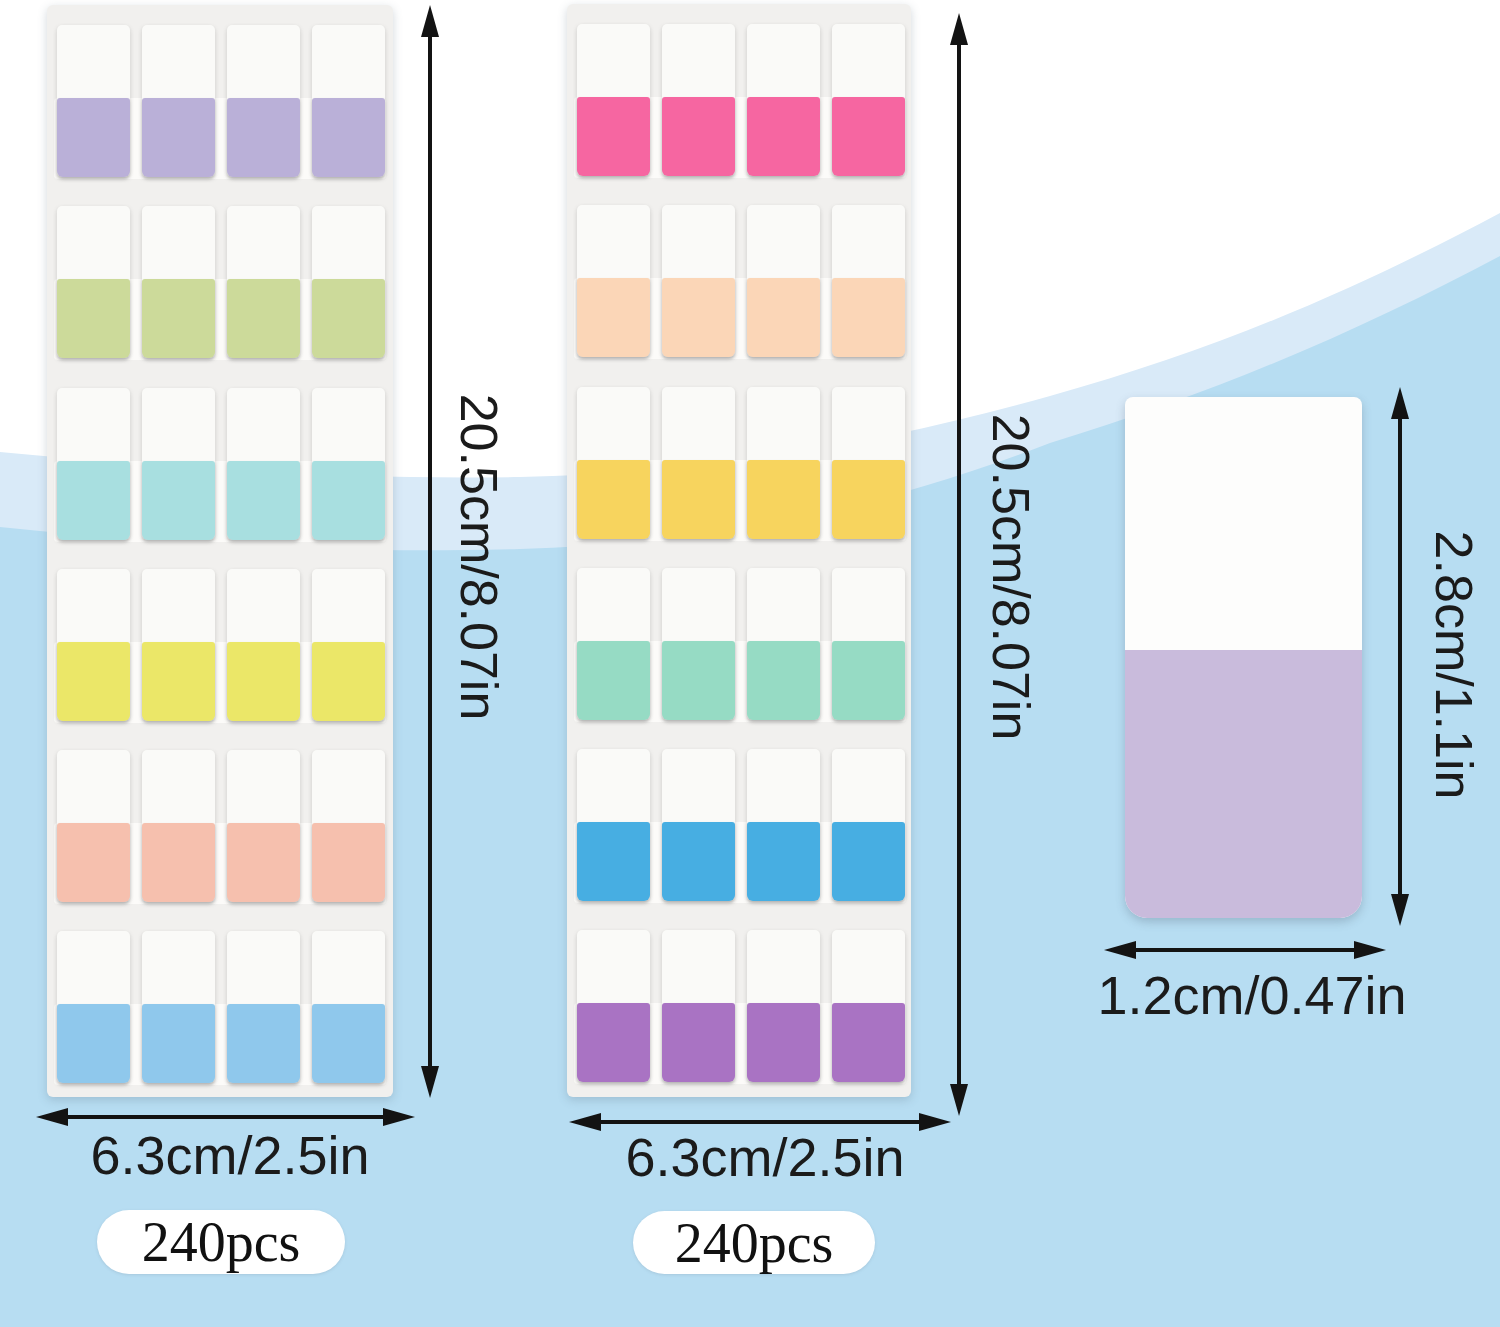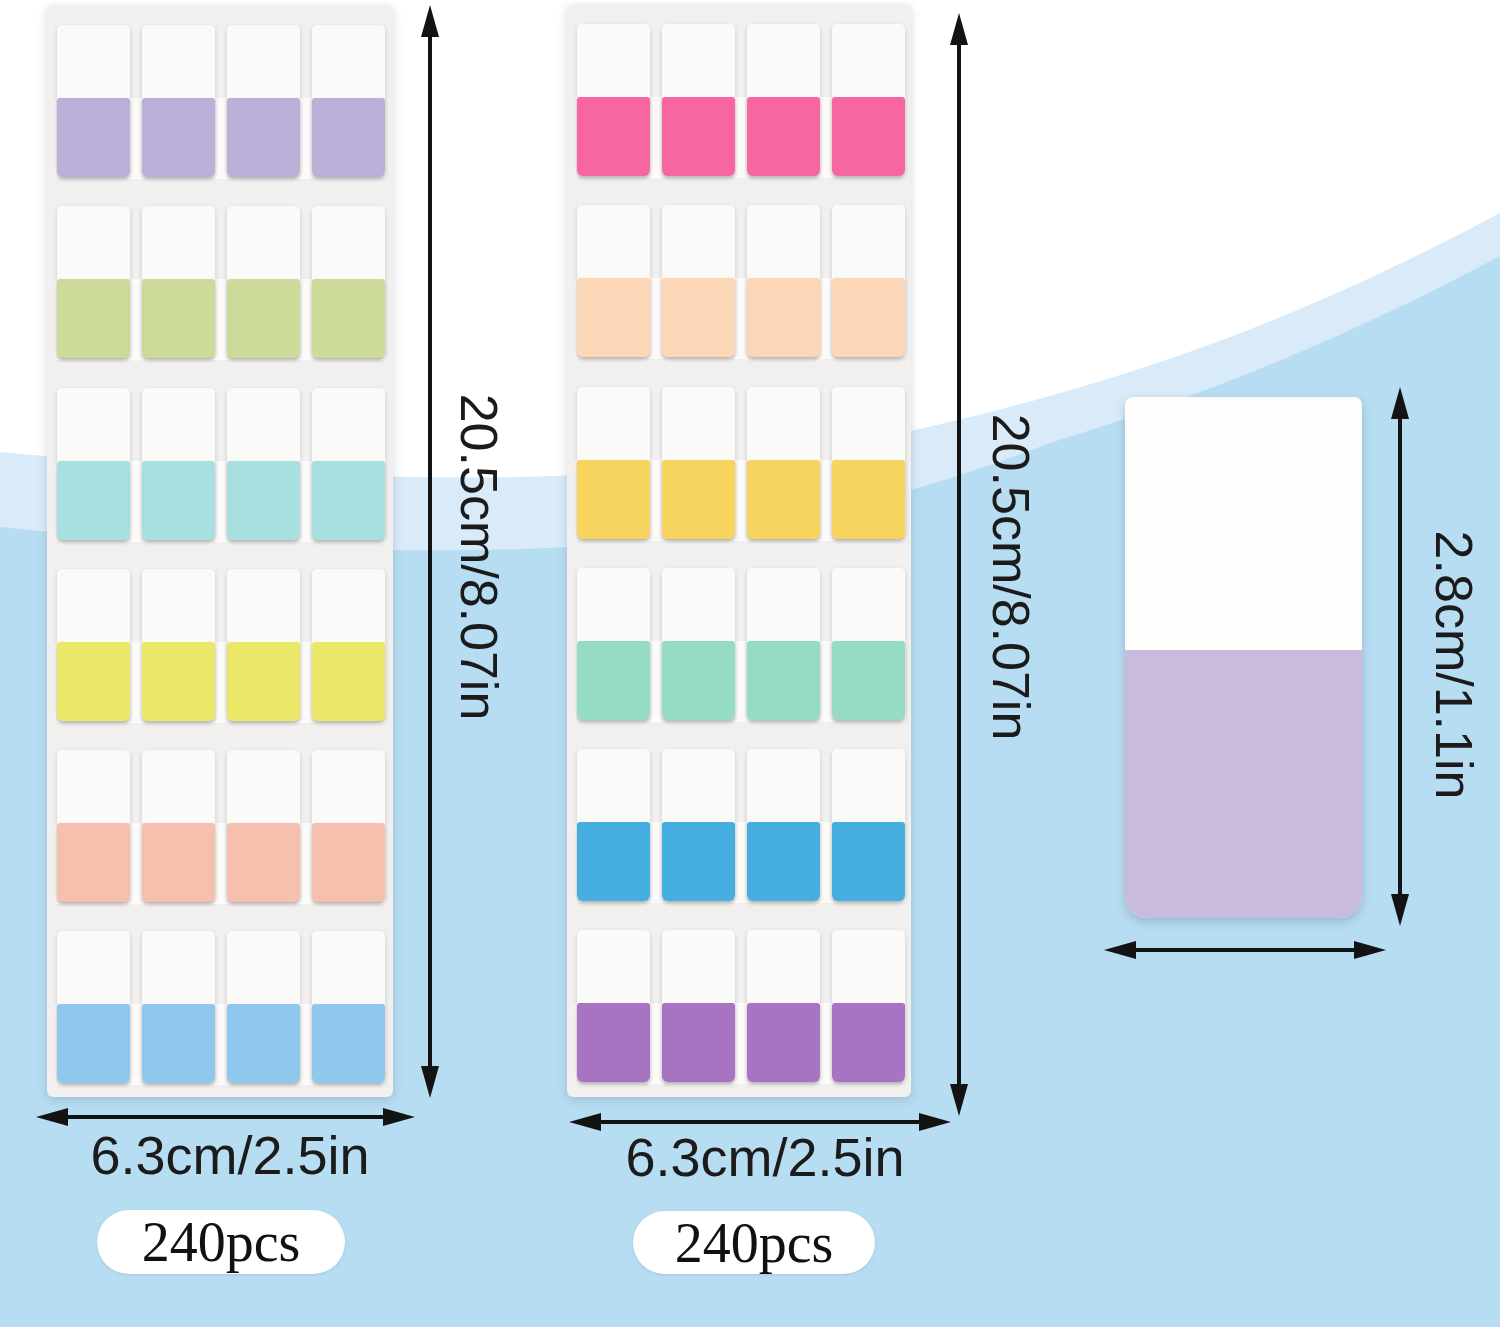--- a/index.html
+++ b/index.html
@@ -275,17 +275,18 @@
         <polygon points="1386,950 1354,941 1354,959" stroke="none"></polygon>
       </g>
     </g>
   </svg>
 
   <div class="dim-label dim-v label-sheet1-height">20.5cm/8.07in</div>
   <div class="dim-label dim-v label-sheet2-height">20.5cm/8.07in</div>
   <div class="dim-label dim-v label-tab-height">2.8cm/1.1in</div>
   <div class="dim-label dim-h label-sheet1-width">6.3cm/2.5in</div>
   <div class="dim-label dim-h label-sheet2-width">6.3cm/2.5in</div>
+  <div class="dim-label dim-h label-tab-width">1.2cm/0.47in</div>
 
   <div class="count-pill pill-1">240pcs</div>
   <div class="count-pill pill-2">240pcs</div>
 
 </div>
 
 </body></html>

